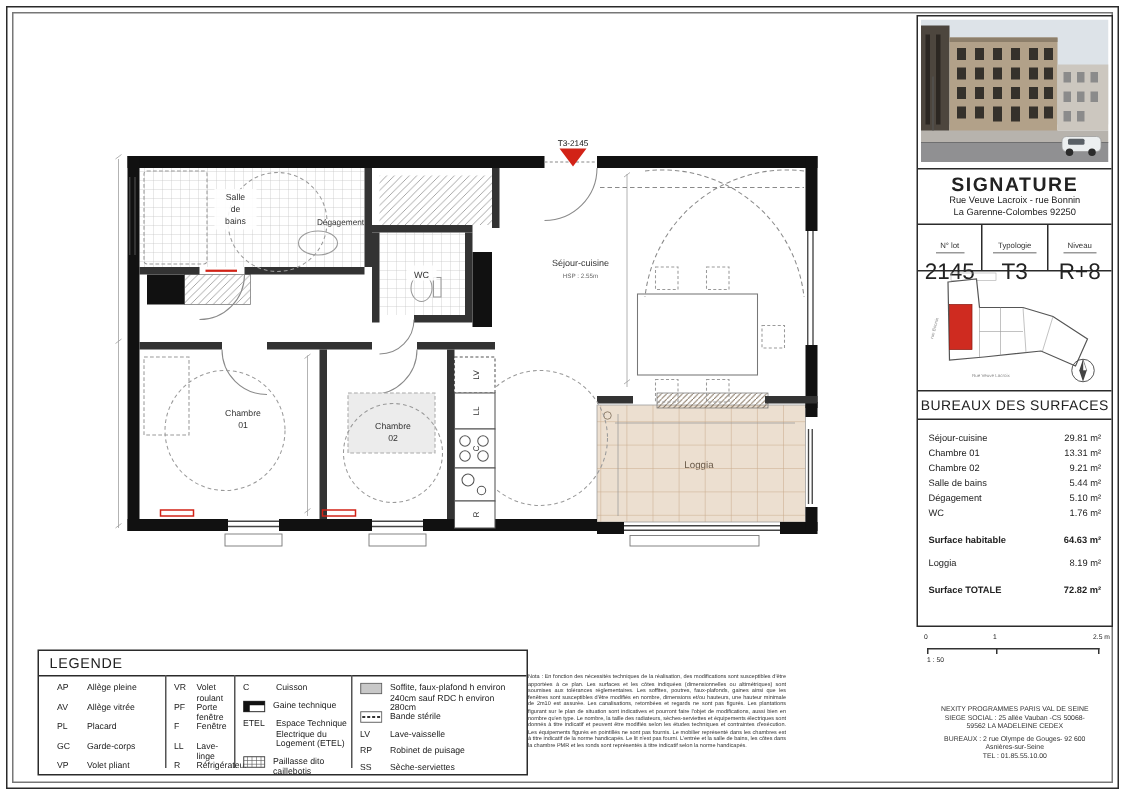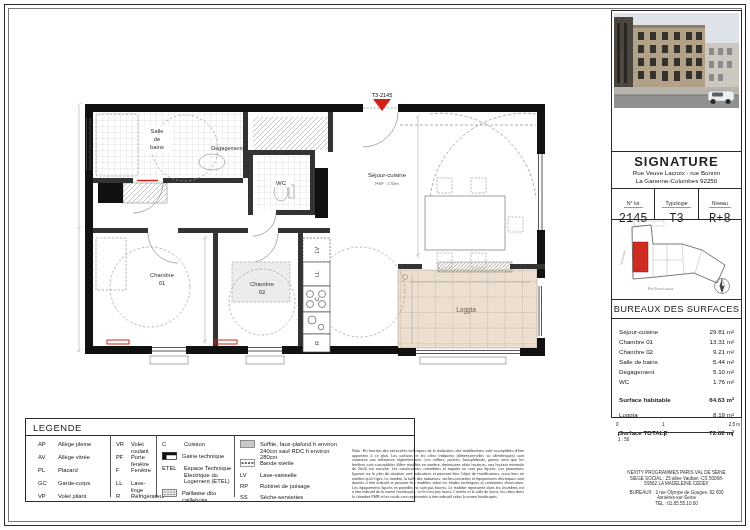--- a/index.html
+++ b/index.html
@@ -5,47 +5,47 @@
   html,body{margin:0;padding:0;background:#e9e9e9;}
   .page{position:relative;width:750px;height:530px;background:#ffffff;overflow:hidden;
         font-family:"Liberation Sans",sans-serif;color:#222;}
   .frame-outer{position:absolute;inset:4px;border:1.4px solid #2a2a2a;pointer-events:none;}
   .frame-inner{position:absolute;inset:8px;border:0.8px solid #777;pointer-events:none;}
   .abs{position:absolute;}
   
   .sidebar{position:absolute;left:611px;top:10px;width:131px;height:408px;
            border:1px solid #2b2b2b;background:#fff;box-sizing:border-box;}
   .sb-photo{height:101px;padding:2px;box-sizing:border-box;}
-  .sb-sig{height:37px;border-top:1px solid #2b2b2b;text-align:center;box-sizing:border-box;padding-top:2px;margin-top:39px;}
+  .sb-sig{height:37px;border-top:1px solid #2b2b2b;text-align:center;box-sizing:border-box;padding-top:2px;}
   .sig-name{font-size:13px;font-weight:bold;letter-spacing:1px;}
   .sig-addr{font-size:6.2px;line-height:7.5px;color:#222;}
   .sb-lot{height:31px;border-top:1px solid #2b2b2b;display:flex;box-sizing:border-box;}
   .lot-cell{flex:1;text-align:center;border-right:1px solid #2b2b2b;box-sizing:border-box;padding-top:2px;}
   .lot-cell:last-child{border-right:none;}
   .lot-label{font-size:5.2px;color:#333;border-bottom:0.6px solid #999;display:inline-block;padding:0 3px 1px;}
-  .lot-value{font-size:12px;margin-top:3px;font-family:Liberation Mono, monospace;}
+  .lot-value{font-size:15px;margin-top:3px;}
   .sb-key{height:80px;border-top:1px solid #2b2b2b;box-sizing:border-box;}
   .sb-surf-title{height:19px;border-top:1px solid #2b2b2b;box-sizing:border-box;
                  display:flex;align-items:center;justify-content:center;font-size:9.3px;letter-spacing:0.3px;}
   .sb-surf{border-top:1px solid #2b2b2b;box-sizing:border-box;padding:9px 7px 0;}
   .srow{display:flex;justify-content:space-between;font-size:6.2px;height:10px;}
   .srow.bold{font-weight:bold;}
   .gap8{height:8px;} .gap5{height:5px;}
   
   .scalebox{position:absolute;left:611px;top:422px;width:131px;height:24px;font-size:4.5px;}
   .sc-bar{position:absolute;left:7px;right:9px;top:10px;border-top:1px solid #333;}
   .sc-tick{position:absolute;top:-1px;width:1px;height:4px;background:#333;}
   .indicerow{position:absolute;left:611px;top:446px;width:131px;height:22px;border-top:1px solid #2b2b2b;
              border-bottom:1px solid #2b2b2b;display:flex;align-items:center;justify-content:space-between;
              padding:0 7px;box-sizing:border-box;font-size:9.3px;}
   .pubbox{position:absolute;left:611px;top:470px;width:131px;text-align:center;}
   .pub-logo{font-size:17px;font-weight:bold;letter-spacing:-0.5px;margin:1px 0 3px;}
   .pub-line{font-size:4.6px;line-height:5.6px;color:#333;}
   
-  .legend{position:absolute;left:25px;top:418px;width:390px;height:84px;border:1px solid #2b2b2b;
+  .legend{position:absolute;left:25px;top:433px;width:327px;height:84px;border:1px solid #2b2b2b;
           box-sizing:border-box;background:#fff;}
   .legend-title{font-size:9.5px;padding:3px 0 2px 7px;border-bottom:1px solid #2b2b2b;letter-spacing:0.5px;}
   .lg-col{position:absolute;top:22px;}
   .lg-entry{display:flex;align-items:flex-start;}
   .lg-abbr{font-size:5.8px;width:20px;flex:none;}
   .lg-label{font-size:5.8px;line-height:6.6px;}
   .lg-div{position:absolute;top:16px;bottom:4px;width:1px;background:#555;}
   .lg-ico{width:15px;height:8px;flex:none;margin-right:5px;margin-top:-1px;}
   
   .note{position:absolute;left:352px;top:449px;width:172px;font-size:3.7px;line-height:4.6px;

